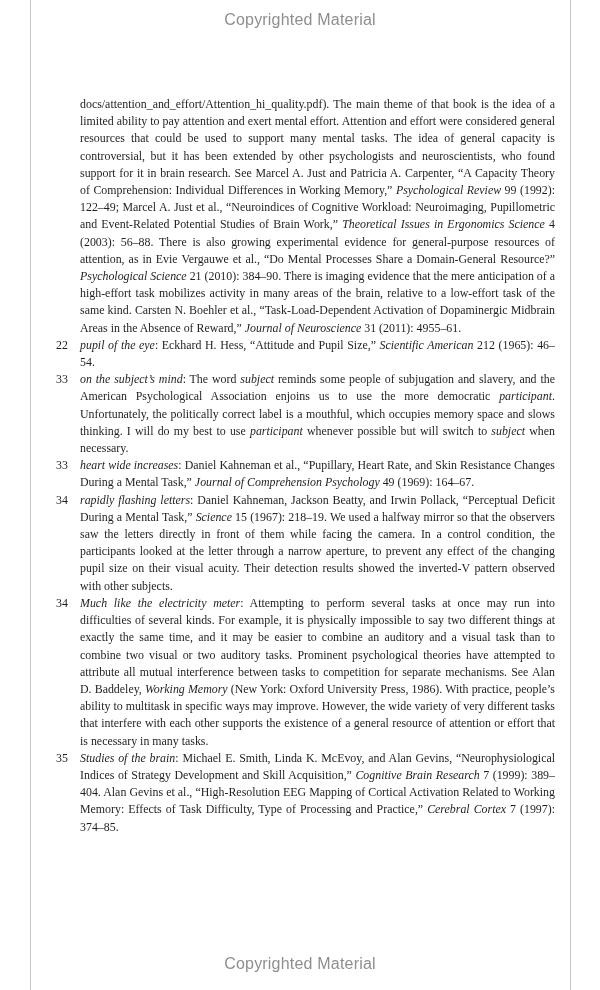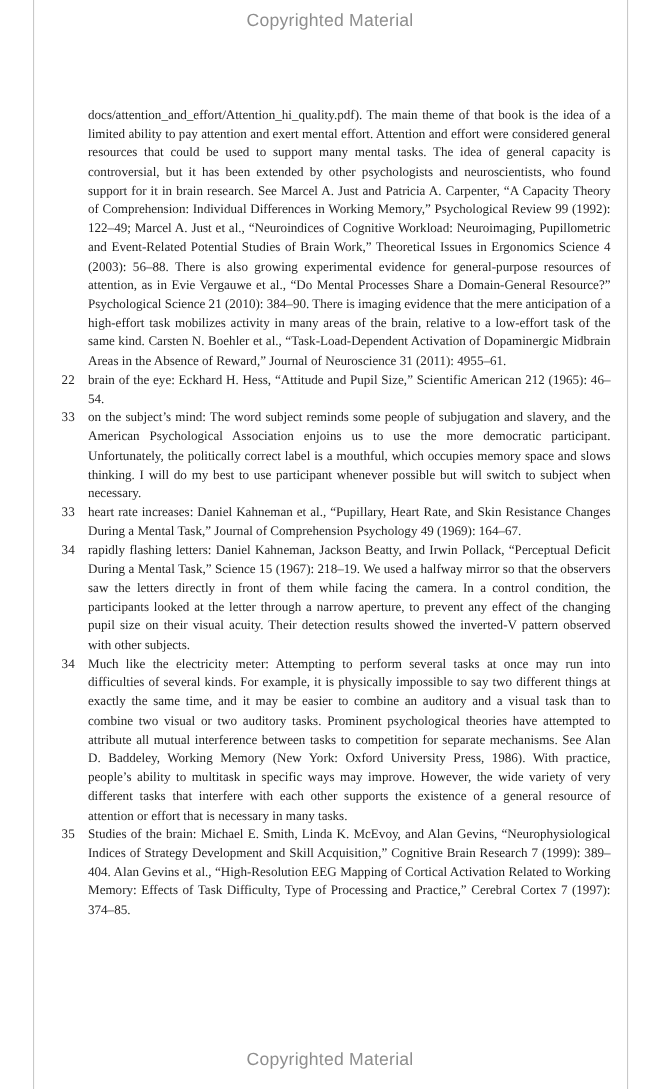--- a/index.html
+++ b/index.html
@@ -67,36 +67,37 @@
     padding-left: 24px;
     text-align: justify;
   }
   .note-num {
     position: absolute;
     left: 0;
     top: 0;
     width: 22px;
   }
   .it {
+    font-style: italic;
   }
 </style>
 </head>
 <body>
 
 <div class="page">
   <div class="edge edge-left"></div>
   <div class="edge edge-right"></div>
 
   <div class="watermark top">Copyrighted Material</div>
 
 
   <div class="notes" id="notes-list">
       <div class="note"><span class="note-num"></span><span class="note-text"><span>docs/attention_and_effort/Attention_hi_quality.pdf). The main theme of that book is the idea of a limited ability to pay attention and exert mental effort. Attention and effort were considered general resources that could be used to support many mental tasks. The idea of general capacity is controversial, but it has been extended by other psychologists and neuroscientists, who found support for it in brain research. See Marcel A. Just and Patricia A. Carpenter, “A Capacity Theory of Comprehension: Individual Differences in Working Memory,” </span><span class="it">Psychological Review</span><span> 99 (1992): 122–49; Marcel A. Just et al., “Neuroindices of Cognitive Workload: Neuroimaging, Pupillometric and Event-Related Potential Studies of Brain Work,” </span><span class="it">Theoretical Issues in Ergonomics Science</span><span> 4 (2003): 56–88. There is also growing experimental evidence for general-purpose resources of attention, as in Evie Vergauwe et al., “Do Mental Processes Share a Domain-General Resource?” </span><span class="it">Psychological Science</span><span> 21 (2010): 384–90. There is imaging evidence that the mere anticipation of a high-effort task mobilizes activity in many areas of the brain, relative to a low-effort task of the same kind. Carsten N. Boehler et al., “Task-Load-Dependent Activation of Dopaminergic Midbrain Areas in the Absence of Reward,” </span><span class="it">Journal of Neuroscience</span><span> 31 (2011): 4955–61.</span></span></div>
-      <div class="note"><span class="note-num">22</span><span class="note-text"><span class="it">brain of the eye</span><span>: Eckhard H. Hess, “Attitude and Pupil Size,” </span><span class="it">Scientific American</span><span> 212 (1965): 46–54.</span></span></div>
+      <div class="note"><span class="note-num">22</span><span class="note-text"><span class="it">pupil of the eye</span><span>: Eckhard H. Hess, “Attitude and Pupil Size,” </span><span class="it">Scientific American</span><span> 212 (1965): 46–54.</span></span></div>
       <div class="note"><span class="note-num">33</span><span class="note-text"><span class="it">on the subject’s mind</span><span>: The word </span><span class="it">subject</span><span> reminds some people of subjugation and slavery, and the American Psychological Association enjoins us to use the more democratic </span><span class="it">participant</span><span>. Unfortunately, the politically correct label is a mouthful, which occupies memory space and slows thinking. I will do my best to use </span><span class="it">participant</span><span> whenever possible but will switch to </span><span class="it">subject</span><span> when necessary.</span></span></div>
-      <div class="note"><span class="note-num">33</span><span class="note-text"><span class="it">heart rate increases</span><span>: Daniel Kahneman et al., “Pupillary, Heart Rate, and Skin Resistance Changes During a Mental Task,” </span><span class="it">Journal of Comprehension Psychology</span><span> 49 (1969): 164–67.</span></span></div>
+      <div class="note"><span class="note-num">33</span><span class="note-text"><span class="it">heart wide increases</span><span>: Daniel Kahneman et al., “Pupillary, Heart Rate, and Skin Resistance Changes During a Mental Task,” </span><span class="it">Journal of Comprehension Psychology</span><span> 49 (1969): 164–67.</span></span></div>
       <div class="note"><span class="note-num">34</span><span class="note-text"><span class="it">rapidly flashing letters</span><span>: Daniel Kahneman, Jackson Beatty, and Irwin Pollack, “Perceptual Deficit During a Mental Task,” </span><span class="it">Science</span><span> 15 (1967): 218–19. We used a halfway mirror so that the observers saw the letters directly in front of them while facing the camera. In a control condition, the participants looked at the letter through a narrow aperture, to prevent any effect of the changing pupil size on their visual acuity. Their detection results showed the inverted-V pattern observed with other subjects.</span></span></div>
       <div class="note"><span class="note-num">34</span><span class="note-text"><span class="it">Much like the electricity meter</span><span>: Attempting to perform several tasks at once may run into difficulties of several kinds. For example, it is physically impossible to say two different things at exactly the same time, and it may be easier to combine an auditory and a visual task than to combine two visual or two auditory tasks. Prominent psychological theories have attempted to attribute all mutual interference between tasks to competition for separate mechanisms. See Alan D. Baddeley, </span><span class="it">Working Memory</span><span> (New York: Oxford University Press, 1986). With practice, people’s ability to multitask in specific ways may improve. However, the wide variety of very different tasks that interfere with each other supports the existence of a general resource of attention or effort that is necessary in many tasks.</span></span></div>
       <div class="note"><span class="note-num">35</span><span class="note-text"><span class="it">Studies of the brain</span><span>: Michael E. Smith, Linda K. McEvoy, and Alan Gevins, “Neurophysiological Indices of Strategy Development and Skill Acquisition,” </span><span class="it">Cognitive Brain Research</span><span> 7 (1999): 389–404. Alan Gevins et al., “High-Resolution EEG Mapping of Cortical Activation Related to Working Memory: Effects of Task Difficulty, Type of Processing and Practice,” </span><span class="it">Cerebral Cortex</span><span> 7 (1997): 374–85.</span></span></div>
     </div>
 
   <div class="watermark bottom">Copyrighted Material</div>
 </div>
 
 </body></html>

